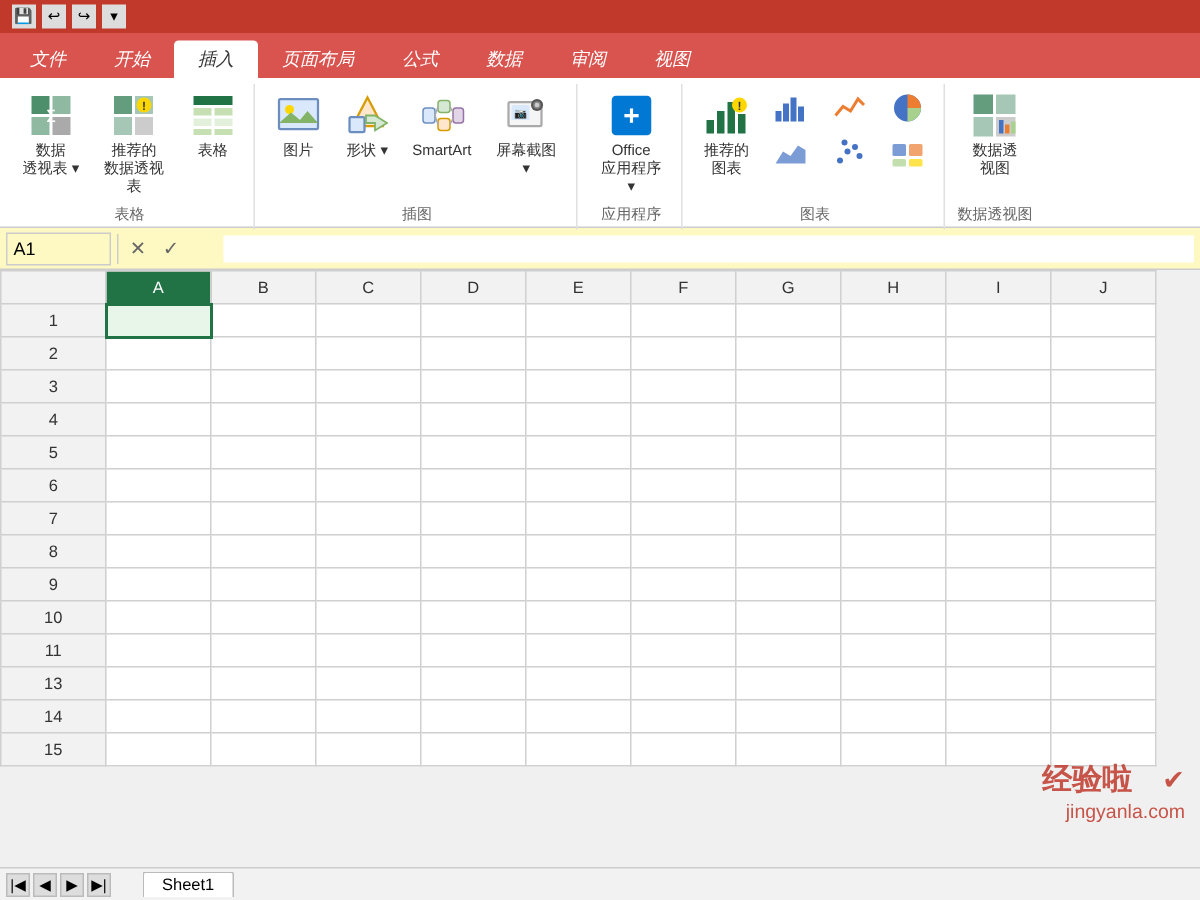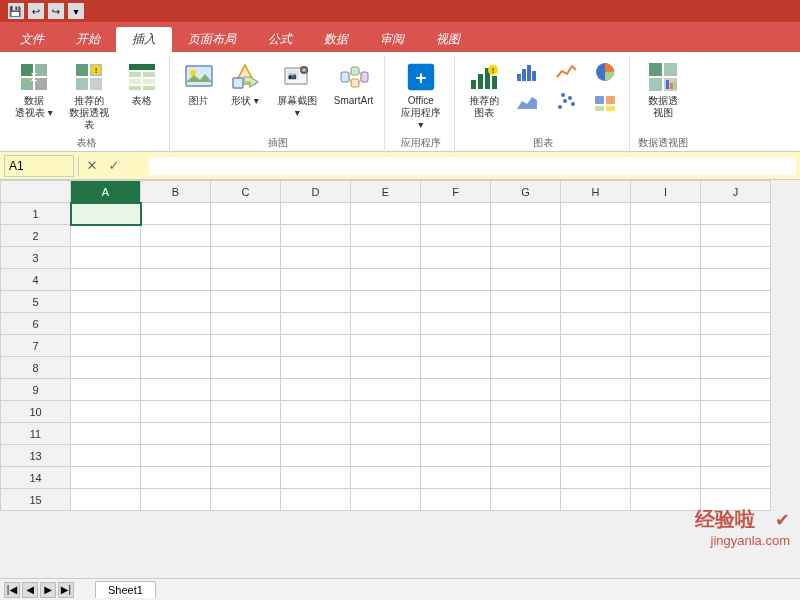--- a/index.html
+++ b/index.html
@@ -354,44 +354,44 @@
               <polygon points="15,3 25,22 5,22" fill="#ffe6cc" stroke="#d79b00" stroke-width="1.5"></polygon>
               <rect x="3" y="16" width="10" height="10" rx="1" fill="#dae8fc" stroke="#6c8ebf" stroke-width="1.5"></rect>
               <polygon points="20,15 28,20 20,25 20,20 14,20 14,15" fill="#d5e8d4" stroke="#82b366" stroke-width="1.2"></polygon>
             </svg>
           </div>
           <div class="ribbon-btn-label">形状 ▾</div>
         </div>
         <div class="ribbon-btn">
           <div class="ribbon-btn-icon">
             <svg width="30" height="30" viewBox="0 0 30 30">
-              <rect x="3" y="6" width="22" height="16" rx="1" fill="#f5f5f5" stroke="#aaa" stroke-width="1.5"></rect>
-              <circle cx="22" cy="8" r="4" fill="#555"></circle>
-              <circle cx="22" cy="8" r="2.5" fill="#888"></circle>
-              <circle cx="22" cy="8" r="1.5" fill="#ccc"></circle>
-              <rect x="5" y="8" width="12" height="10" rx="1" fill="#dae8fc"></rect>
-              <text x="11" y="16" font-size="7" fill="#6c8ebf" text-anchor="middle">📷</text>
-            </svg>
-          </div>
-          <div class="ribbon-btn-label">屏幕截图 ▾</div>
-        </div>
-        <div class="ribbon-btn">
-          <div class="ribbon-btn-icon">
-            <svg width="30" height="30" viewBox="0 0 30 30">
               <rect x="2" y="10" width="8" height="10" rx="2" fill="#dae8fc" stroke="#6c8ebf" stroke-width="1"></rect>
               <rect x="12" y="5" width="8" height="8" rx="2" fill="#d5e8d4" stroke="#82b366" stroke-width="1"></rect>
               <rect x="12" y="17" width="8" height="8" rx="2" fill="#ffe6cc" stroke="#d79b00" stroke-width="1"></rect>
               <rect x="22" y="10" width="7" height="10" rx="2" fill="#e1d5e7" stroke="#9673a6" stroke-width="1"></rect>
               <line x1="10" y1="15" x2="12" y2="9" stroke="#aaa" stroke-width="1"></line>
               <line x1="10" y1="15" x2="12" y2="21" stroke="#aaa" stroke-width="1"></line>
               <line x1="20" y1="9" x2="22" y2="13" stroke="#aaa" stroke-width="1"></line>
               <line x1="20" y1="21" x2="22" y2="17" stroke="#aaa" stroke-width="1"></line>
             </svg>
           </div>
           <div class="ribbon-btn-label">SmartArt</div>
+        </div>
+        <div class="ribbon-btn">
+          <div class="ribbon-btn-icon">
+            <svg width="30" height="30" viewBox="0 0 30 30">
+              <rect x="3" y="6" width="22" height="16" rx="1" fill="#f5f5f5" stroke="#aaa" stroke-width="1.5"></rect>
+              <circle cx="22" cy="8" r="4" fill="#555"></circle>
+              <circle cx="22" cy="8" r="2.5" fill="#888"></circle>
+              <circle cx="22" cy="8" r="1.5" fill="#ccc"></circle>
+              <rect x="5" y="8" width="12" height="10" rx="1" fill="#dae8fc"></rect>
+              <text x="11" y="16" font-size="7" fill="#6c8ebf" text-anchor="middle">📷</text>
+            </svg>
+          </div>
+          <div class="ribbon-btn-label">屏幕截图 ▾</div>
         </div>
       </div>
       <div class="ribbon-group-label">插图</div>
     </div>
 
     <div class="ribbon-group">
       <div class="ribbon-group-items">
         <div class="ribbon-btn">
           <div class="ribbon-btn-icon">
             <svg width="34" height="34" viewBox="0 0 34 34">

